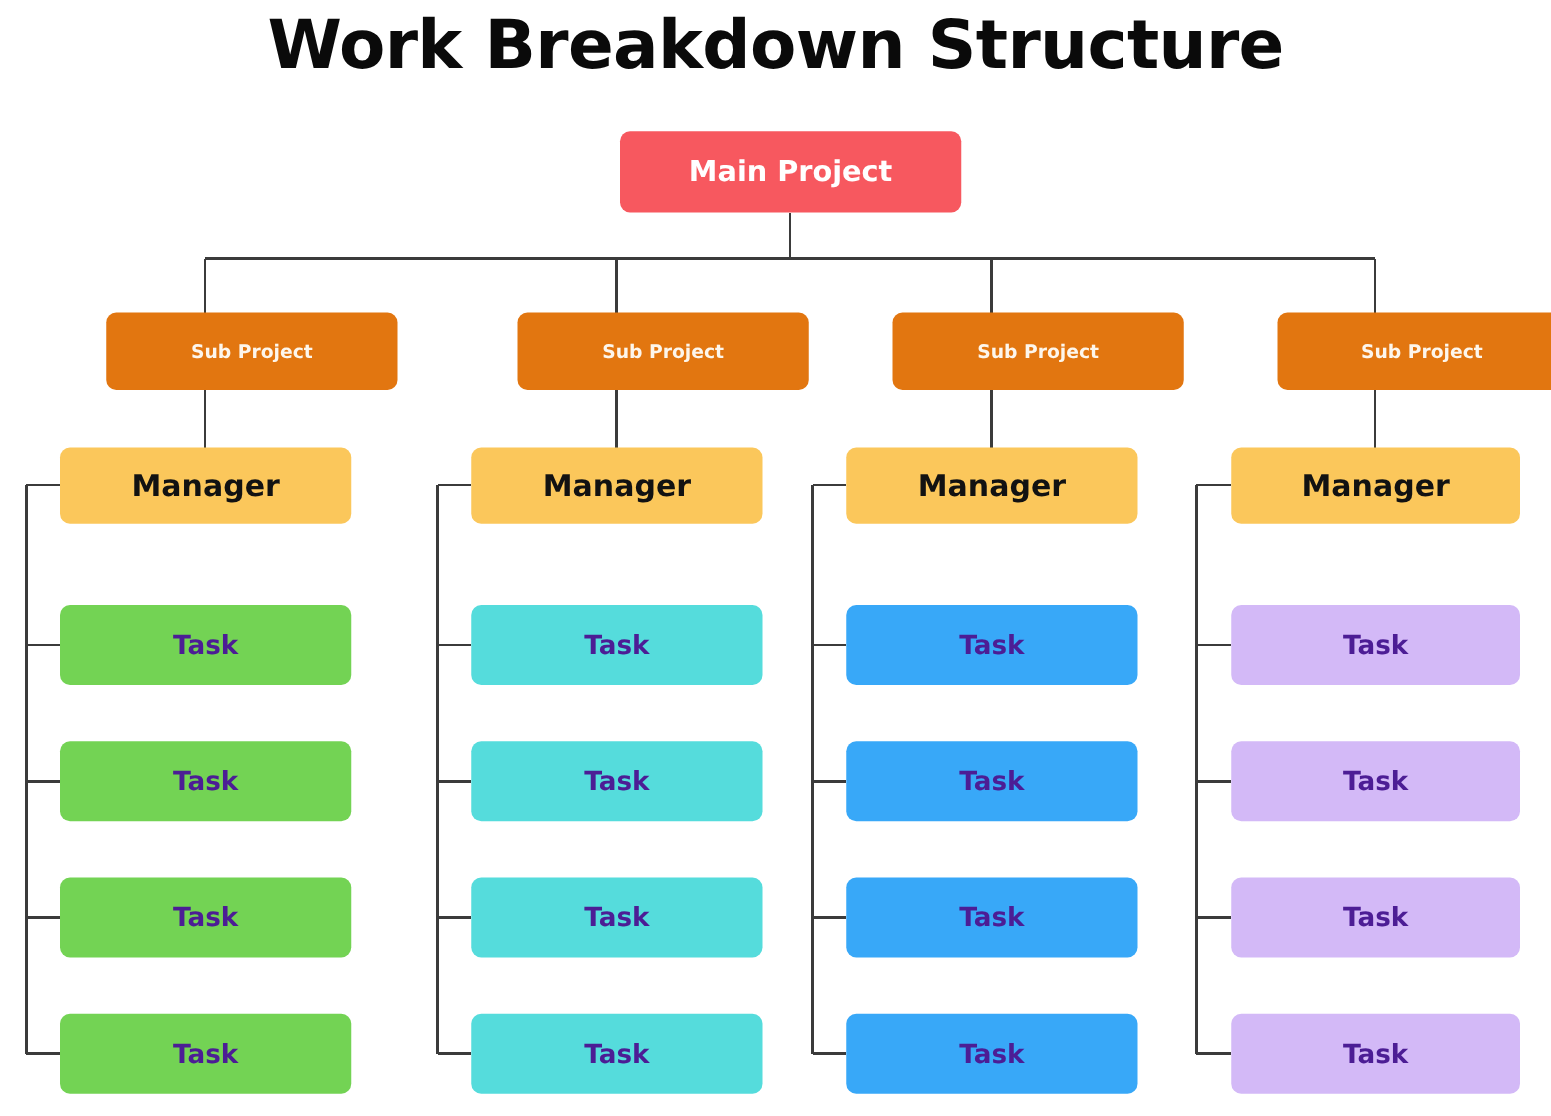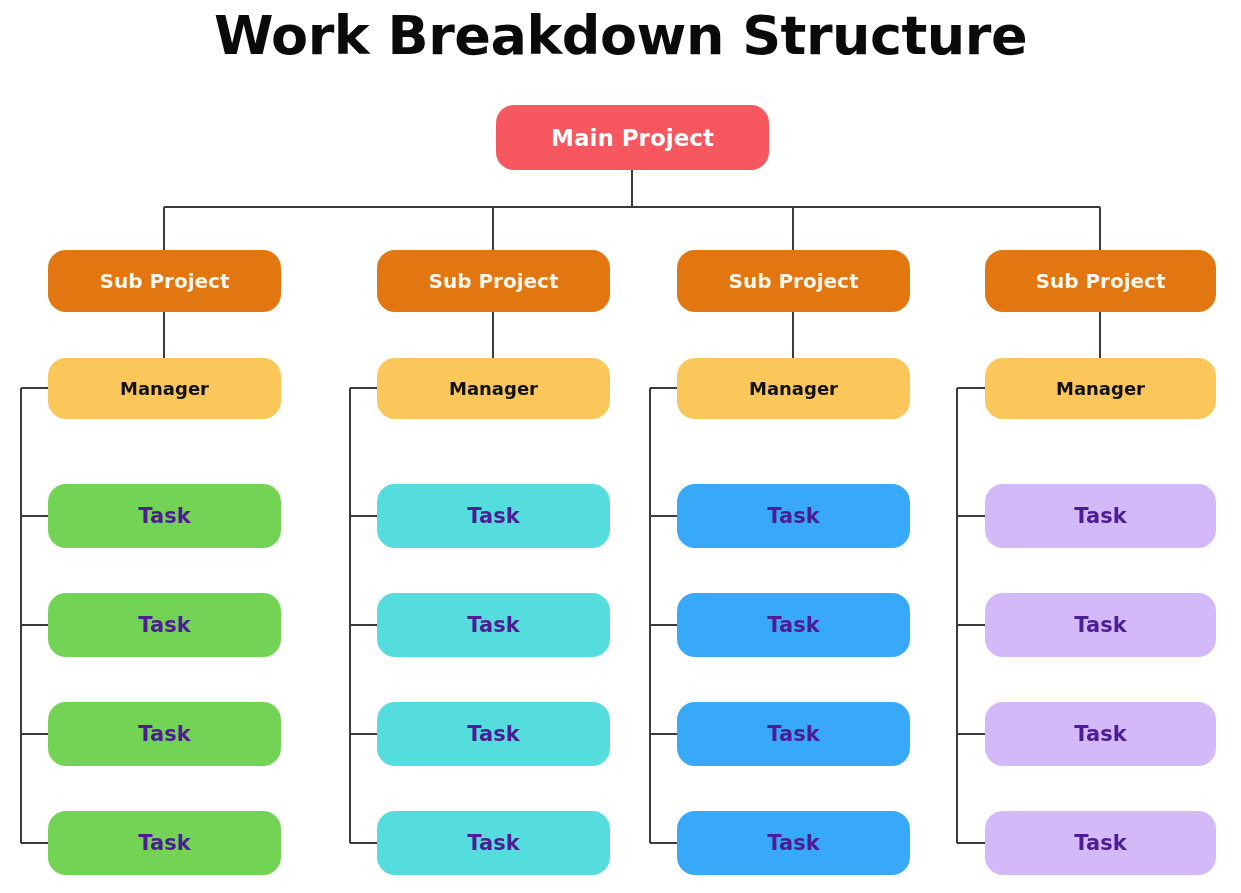--- a/index.html
+++ b/index.html
@@ -37,39 +37,40 @@
   #wires {
     position: absolute;
     left: 0;
     top: 0;
     width: 1241px;
     height: 893px;
   }
   .node {
     position: absolute;
     box-sizing: border-box;
-    border-radius: 18px;
+    border-radius: 8px;
     display: flex;
     align-items: center;
     justify-content: center;
     font-family: "DejaVu Sans", sans-serif;
     font-weight: 700;
     white-space: nowrap;
     user-select: none;
   }
   .node-main {
     font-size: 23px;
     color: #ffffff;
   }
   .node-sub {
-    font-size: 20px;
+    font-size: 15px;
     color: #fdf6ec;
+    margin-left: 37px;
   }
   .node-manager {
-    font-size: 18px;
+    font-size: 24px;
     color: #121212;
   }
   .node-task {
     font-size: 21px;
     color: #4c1d95;
   }
 </style>
 </head>
 <body style="background: rgb(255, 255, 255);">
 

